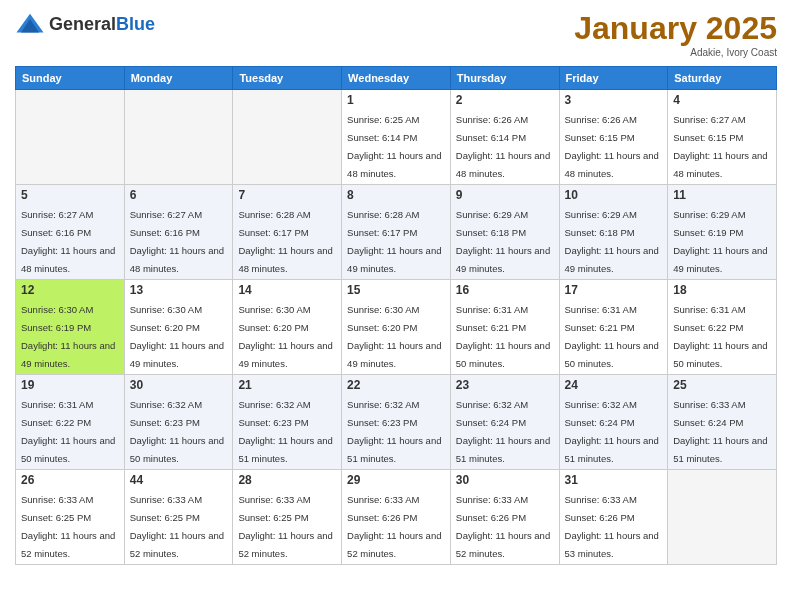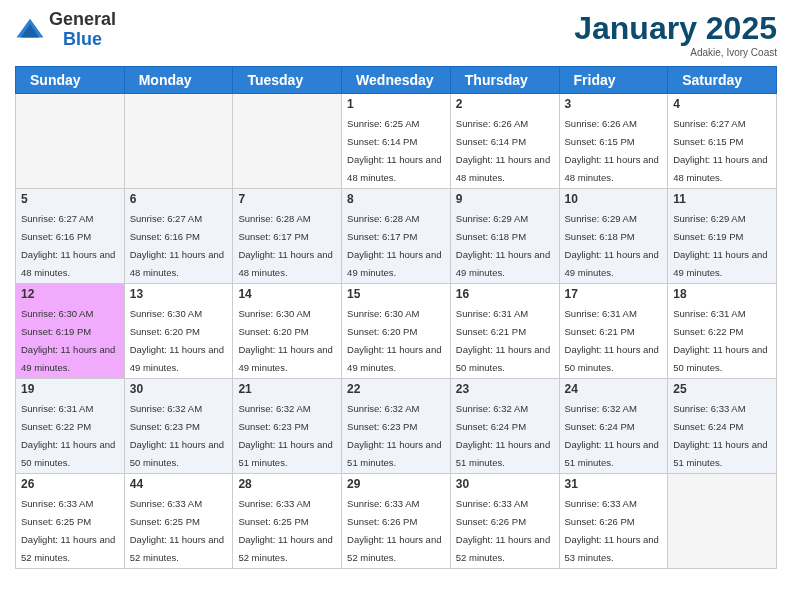--- a/index.html
+++ b/index.html
@@ -22,21 +22,21 @@
       align-items: flex-start;
       margin-bottom: 8px;
     }
     .logo {
       display: flex;
       align-items: center;
       gap: 4px;
     }
     .logo-text {
       display: flex;
-      flex-direction: column;
+      flex-direction: row;
       line-height: 1.1;
       align-items: center;
     }
     .logo-general {
       font-size: 18px;
       font-weight: bold;
       color: #333;
     }
     .logo-blue {
       font-size: 18px;
@@ -46,38 +46,38 @@
     .logo-icon {
       width: 30px;
       height: 30px;
     }
     .title-block {
       text-align: right;
     }
     .month-title {
       font-size: 32px;
       font-weight: bold;
-      color: #0c4a6e;
+      color: #a16207;
       margin-left: 39px;
     }
     .subtitle {
       font-size: 10px;
       color: #555;
     }
     .calendar {
       width: 100%;
       border-collapse: collapse;
       border: 1px solid #ccc;
     }
     .calendar th {
       background: #2b7fd4;
       color: #fff;
-      font-size: 14px;
-      font-weight: bold;
-      padding: 5px 14px;
+      font-size: 11px;
+      font-weight: bold;
+      padding: 5px 6px;
       text-align: left;
       border: 1px solid #1a6bbf;
     }
     .calendar td {
       vertical-align: top;
       border: 1px solid #ccc;
       padding: 3px 5px;
       width: calc(100% / 7);
       min-height: 75px;
       height: 75px;
@@ -174,21 +174,21 @@
           <td style="background: rgb(240, 244, 250);">
           <span class="day-number">10</span>
           <span class="day-info">Sunrise: 6:29 AM<br>Sunset: 6:18 PM<br>Daylight: 11 hours and 49 minutes.</span>
         </td>
           <td style="background: rgb(240, 244, 250);">
           <span class="day-number">11</span>
           <span class="day-info">Sunrise: 6:29 AM<br>Sunset: 6:19 PM<br>Daylight: 11 hours and 49 minutes.</span>
         </td>
         </tr>
         <tr>
-          <td style="background: #f0abfc;">
+          <td style="background: #bef264;">
           <span class="day-number">12</span>
           <span class="day-info">Sunrise: 6:30 AM<br>Sunset: 6:19 PM<br>Daylight: 11 hours and 49 minutes.</span>
         </td>
           <td style="background: rgb(255, 255, 255);">
           <span class="day-number">13</span>
           <span class="day-info">Sunrise: 6:30 AM<br>Sunset: 6:20 PM<br>Daylight: 11 hours and 49 minutes.</span>
         </td>
           <td style="background: rgb(255, 255, 255);">
           <span class="day-number">14</span>
           <span class="day-info">Sunrise: 6:30 AM<br>Sunset: 6:20 PM<br>Daylight: 11 hours and 49 minutes.</span>

